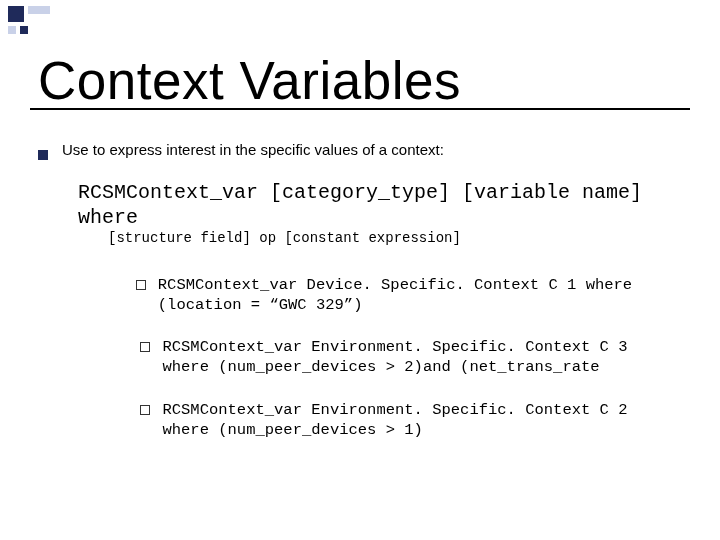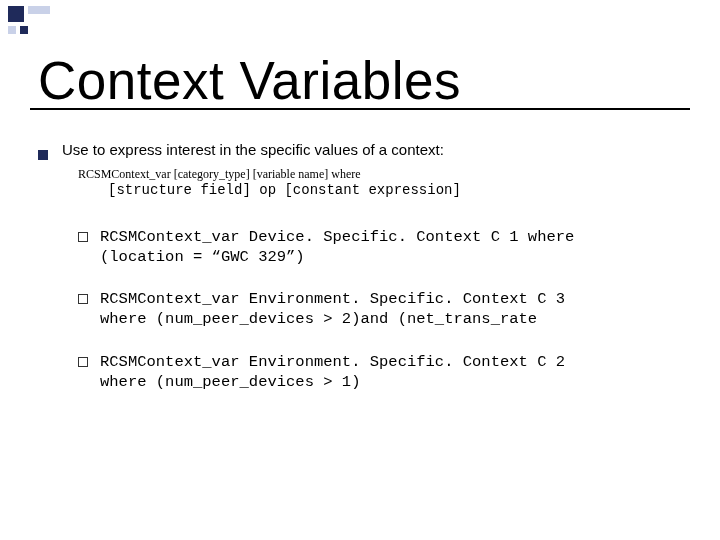--- a/index.html
+++ b/index.html
@@ -63,39 +63,40 @@
     margin-top: 4px;
     margin-right: 14px;
     flex-shrink: 0;
   }
   .b1-text {
     font-size: 15px;
     line-height: 1.3;
   }
   .indent1 {
     margin-left: 40px;
-    font-family: Liberation Serif, serif;
-    font-size: 12px;
+    font-family: Liberation Mono, monospace;
+    font-size: 20px;
     line-height: 1.25;
-    margin-top: 7px;
+    margin-top: 20px;
   }
   .indent1b {
     margin-left: 70px;
     font-family: "Courier New", Courier, monospace;
     font-size: 14px;
     line-height: 1.25;
   }
   .sub-list {
     margin-left: 40px;
     margin-top: 2px;
   }
   .sub-item {
     display: flex;
     align-items: flex-start;
     margin-bottom: 22px;
+    justify-content: center;
   }
   .sub-marker {
     width: 10px;
     height: 10px;
     border: 1px solid #333;
     margin-top: 5px;
     margin-right: 12px;
     flex-shrink: 0;
   }
   .sub-text {

